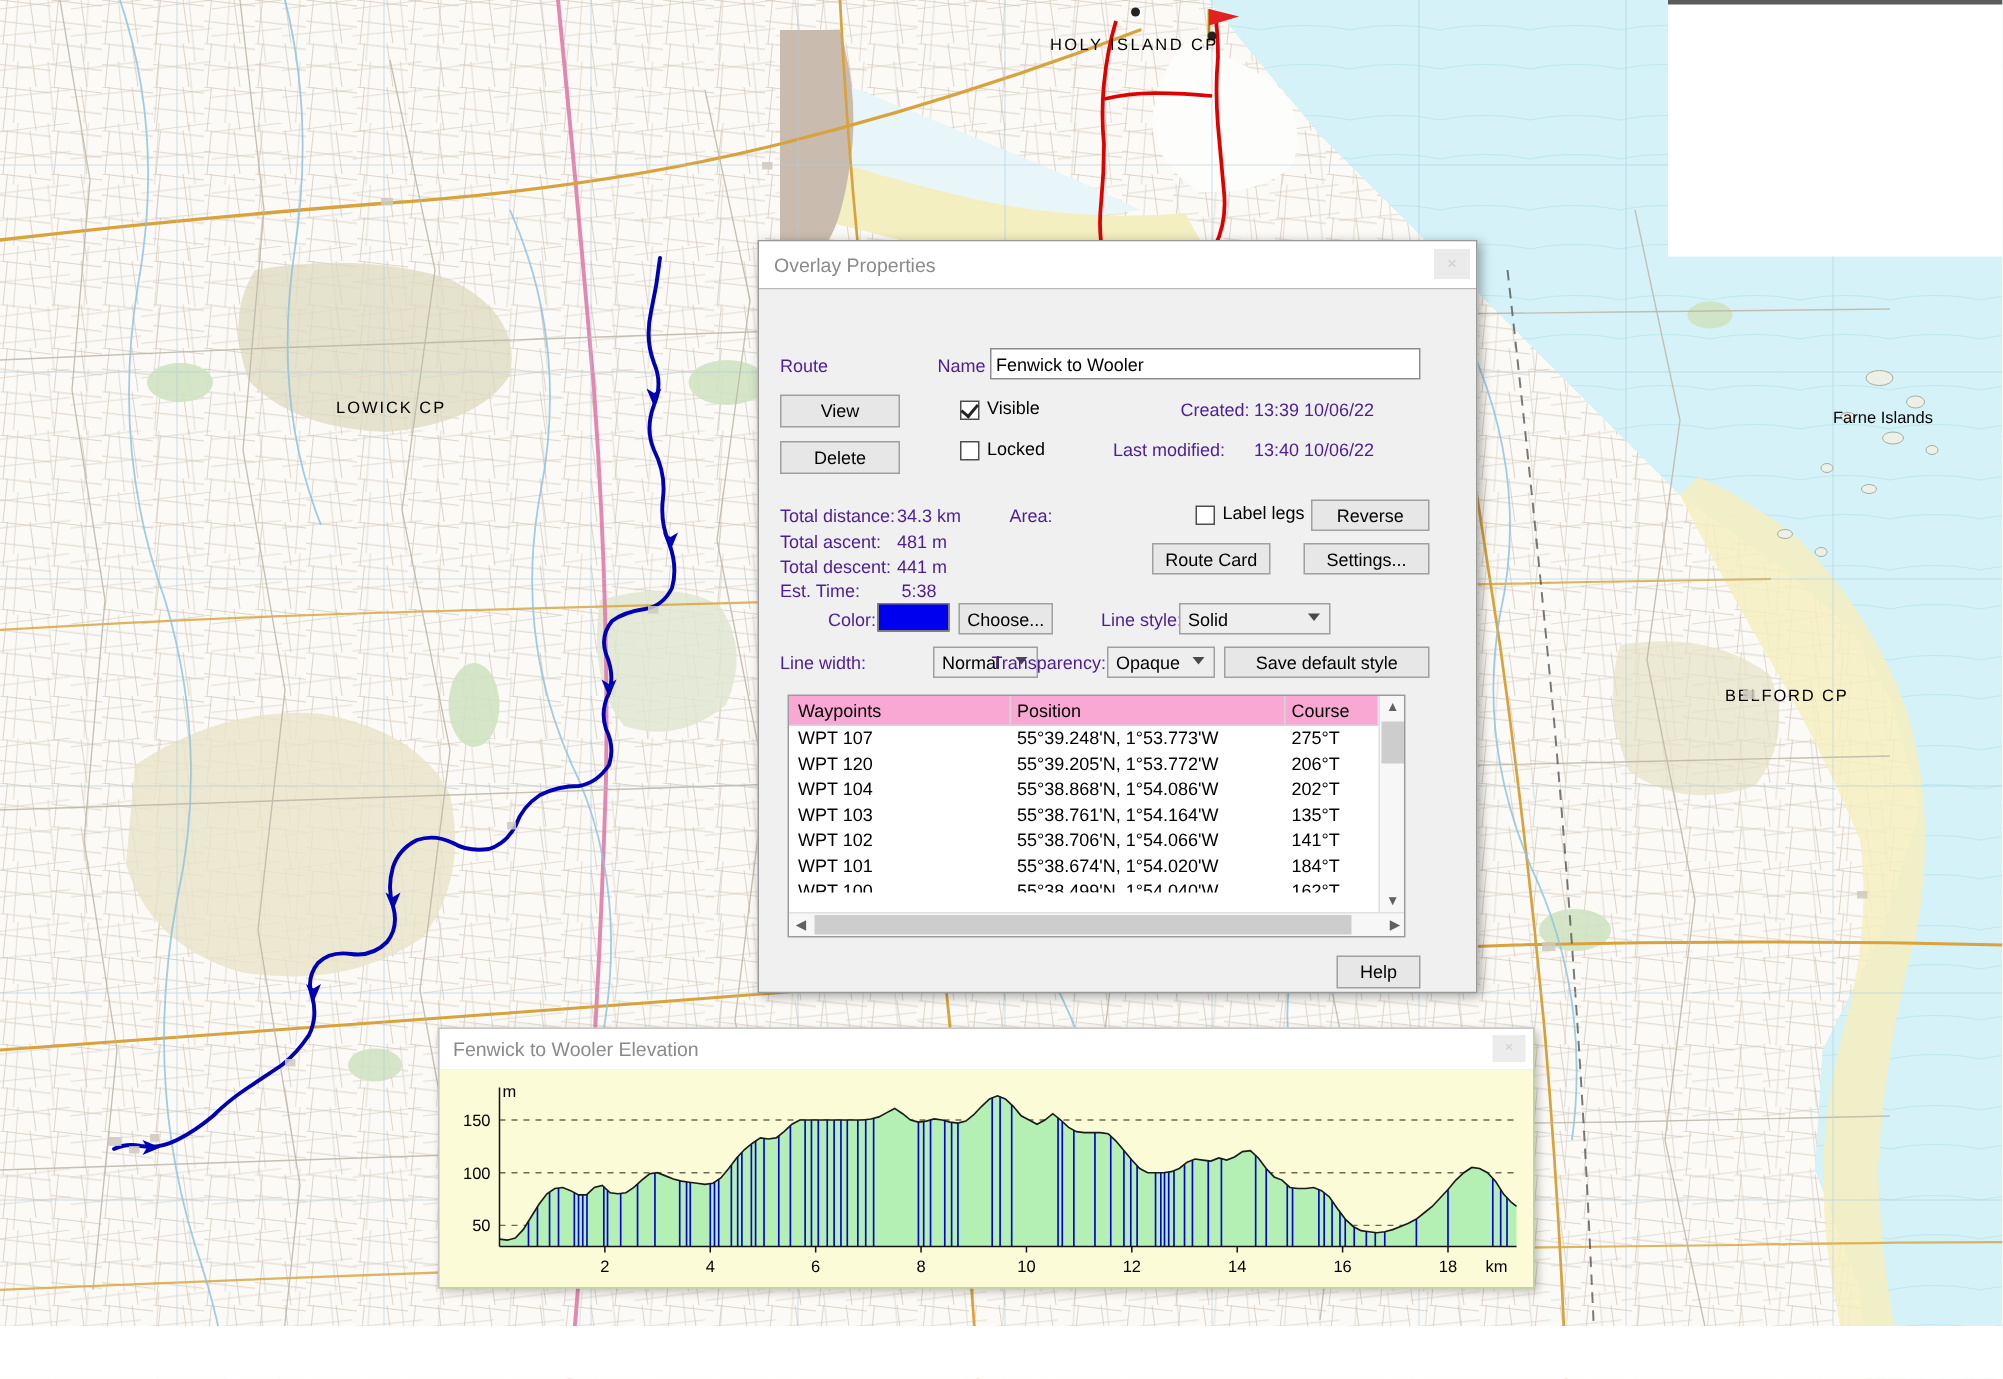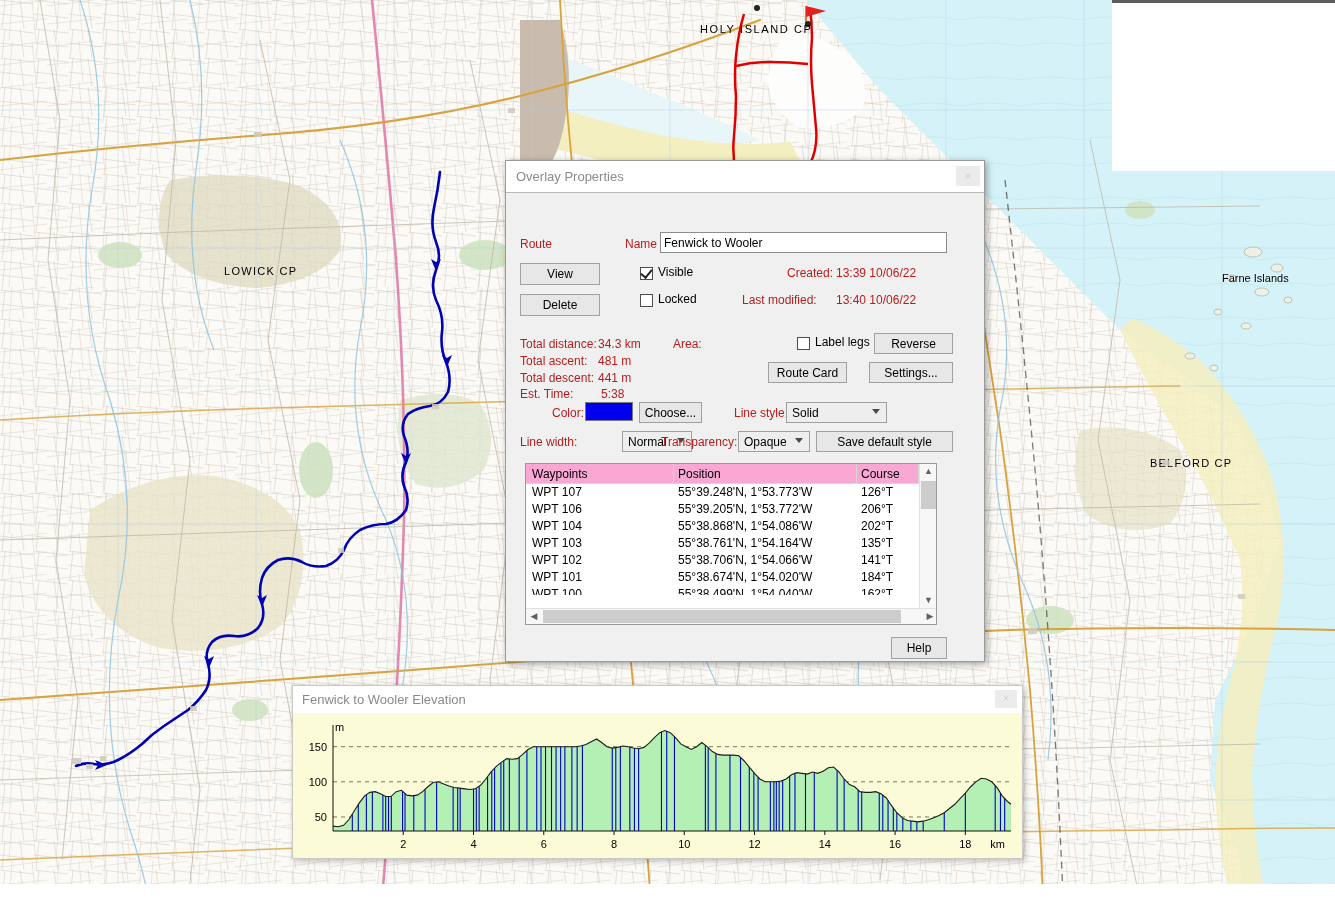--- a/index.html
+++ b/index.html
@@ -74,21 +74,21 @@
     text-align: center;
     line-height: 20px;
     cursor: pointer;
   }
   #dialog-body {
     position: relative;
     height: 468px;
     background: #f0f0f0;
   }
 
-  .lbl { position:absolute; font-size:12px; color:#b91c1c; white-space:nowrap; }
+  .lbl { position:absolute; font-size:12px; color:#4c1d95; white-space:nowrap; }
 
   .win-btn {
     position: absolute;
     background: #e7e7e7;
     border: 1px solid #a0a0a0;
     font-family: "Liberation Sans", sans-serif;
     font-size: 12px;
     color: #000;
     text-align: center;
     cursor: pointer;
@@ -537,25 +537,25 @@
           <span class="hsep" style="left:330px;"></span>
           <span class="hcell" style="left:335px;">Course</span>
           <span class="hsep" style="left:392px;"></span>
           <span class="hcell" style="left:398px;">Distance</span>
         </div>
 
         <div id="wp-rows">
           <div class="wp-row">
             <span class="c c-name">WPT 107</span>
             <span class="c c-pos">55°39.248'N, 1°53.773'W</span>
-            <span class="c c-course">126°T</span>
+            <span class="c c-course">275°T</span>
             <span class="c c-dist">79.2 m</span>
           </div>
           <div class="wp-row">
-            <span class="c c-name">WPT 106</span>
+            <span class="c c-name">WPT 120</span>
             <span class="c c-pos">55°39.205'N, 1°53.772'W</span>
             <span class="c c-course">206°T</span>
             <span class="c c-dist">305 m</span>
           </div>
           <div class="wp-row">
             <span class="c c-name">WPT 104</span>
             <span class="c c-pos">55°38.868'N, 1°54.086'W</span>
             <span class="c c-course">202°T</span>
             <span class="c c-dist">215 m</span>
           </div>

